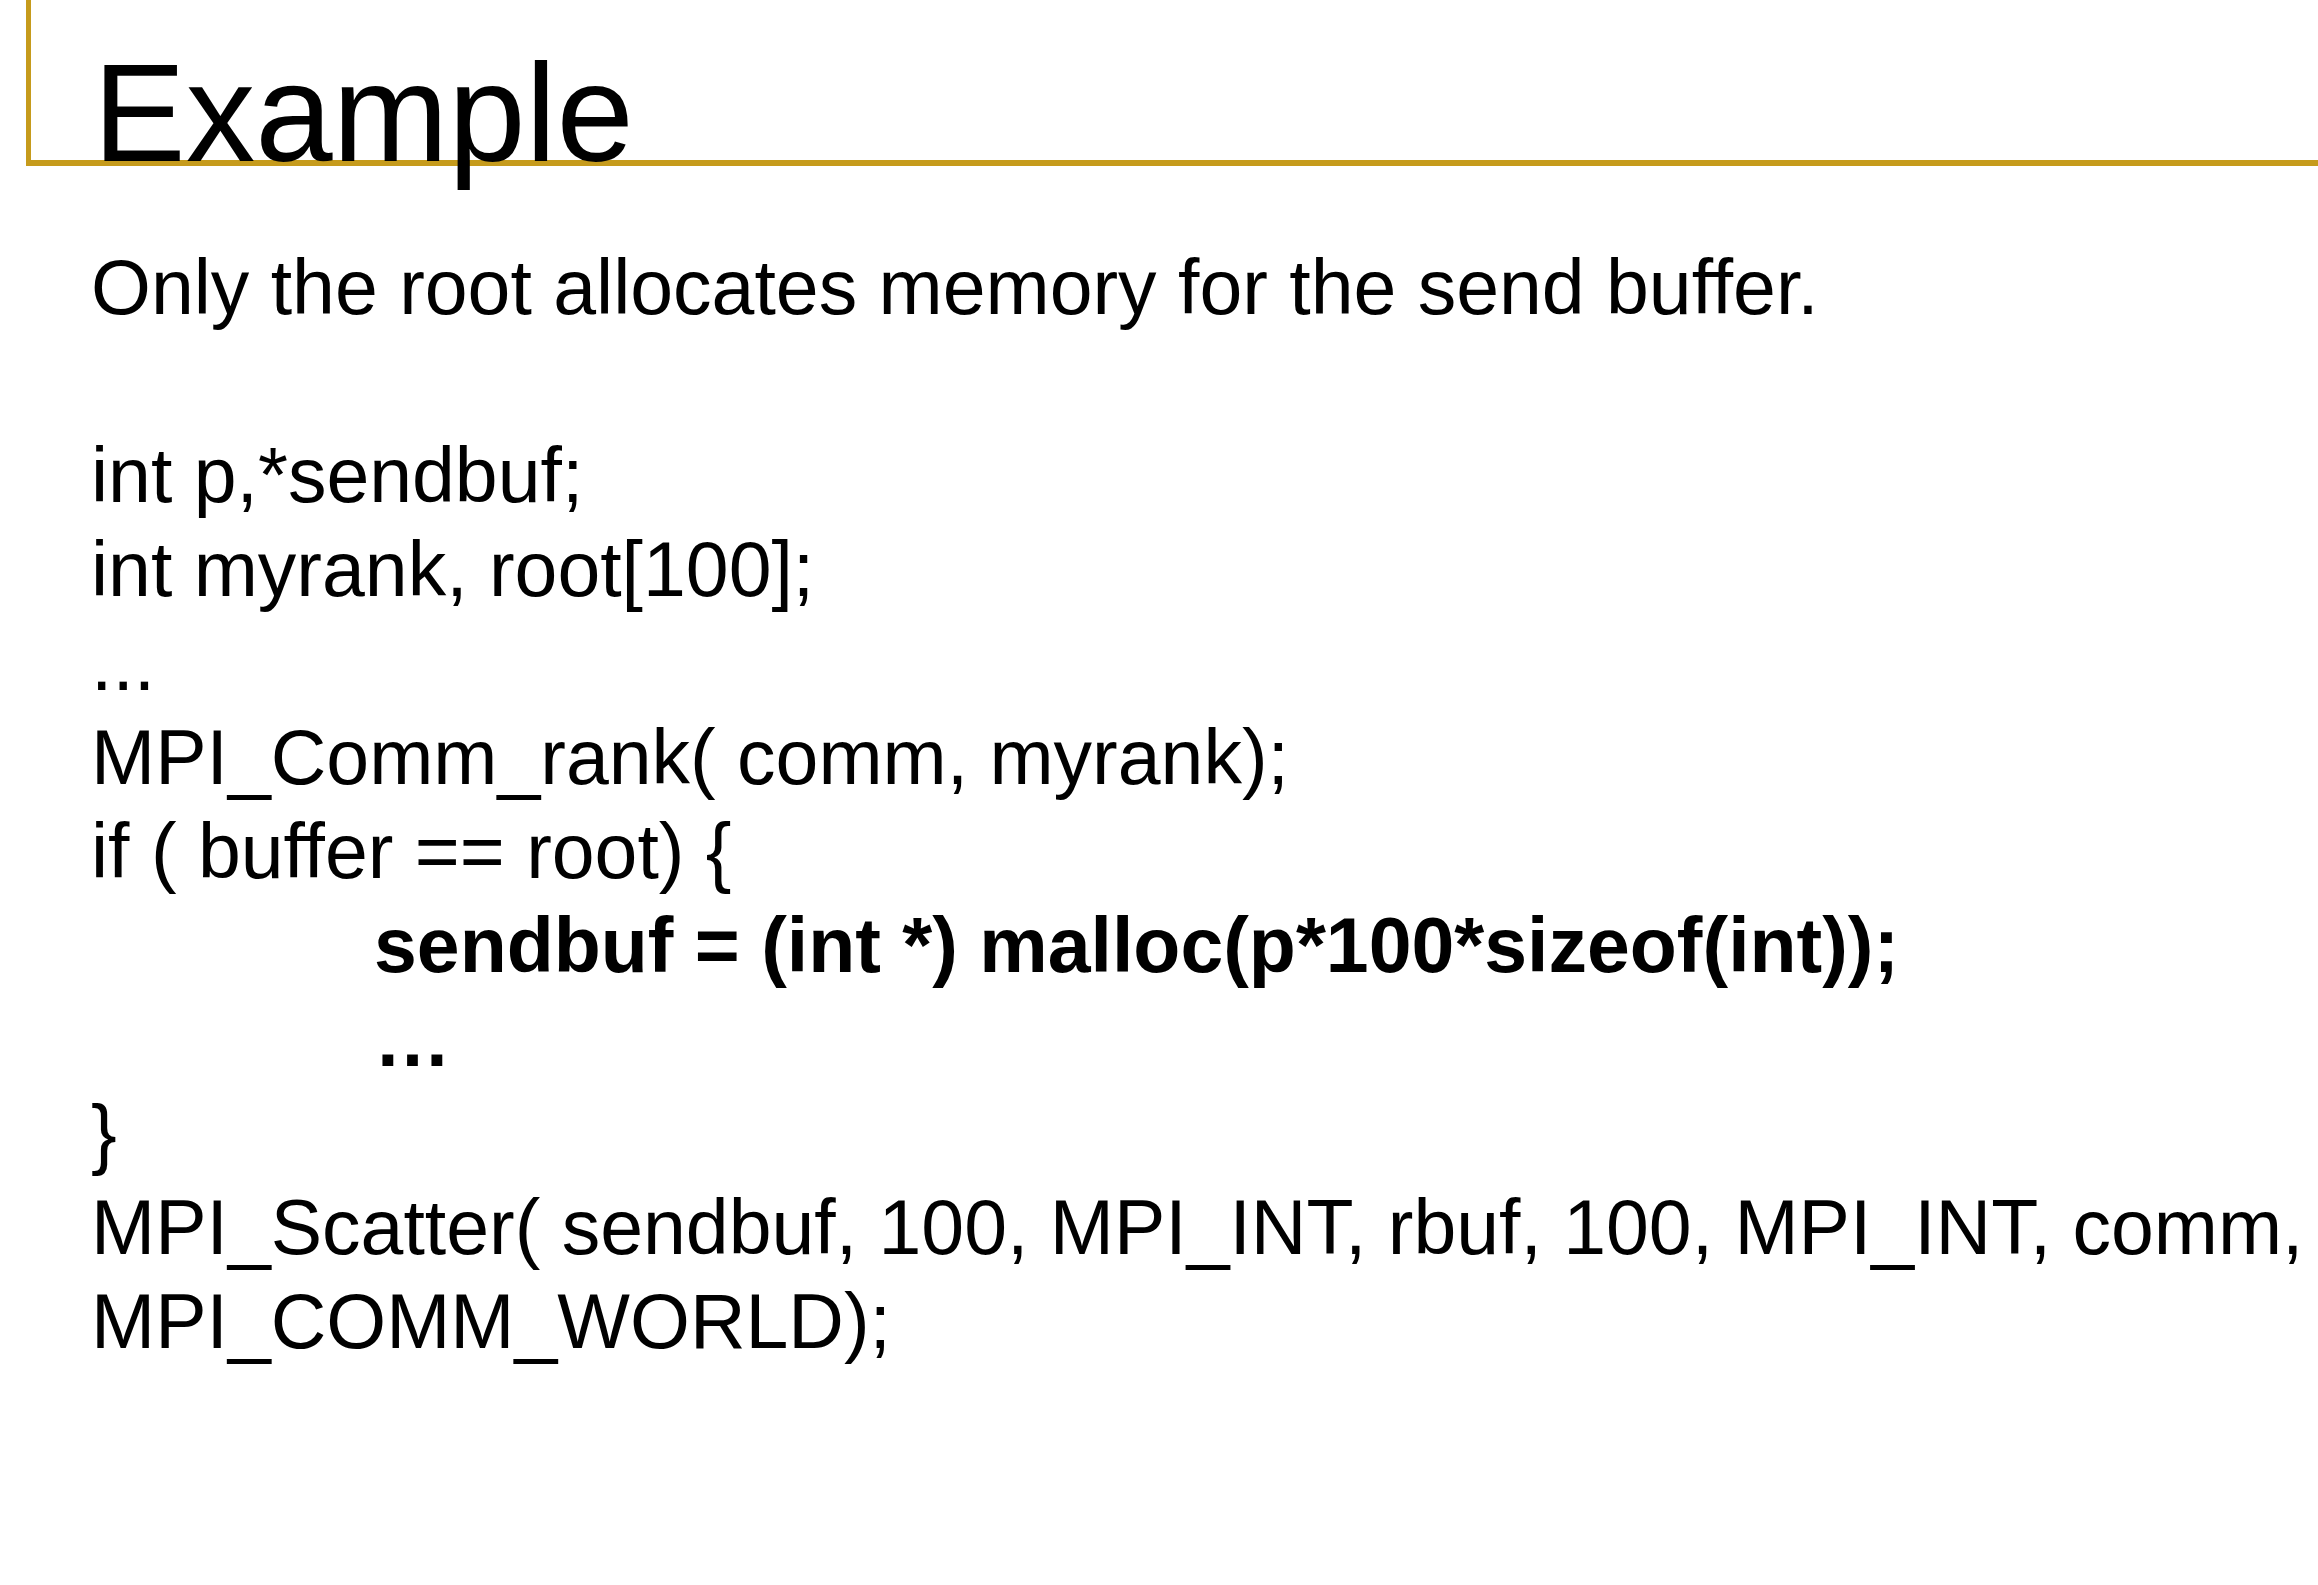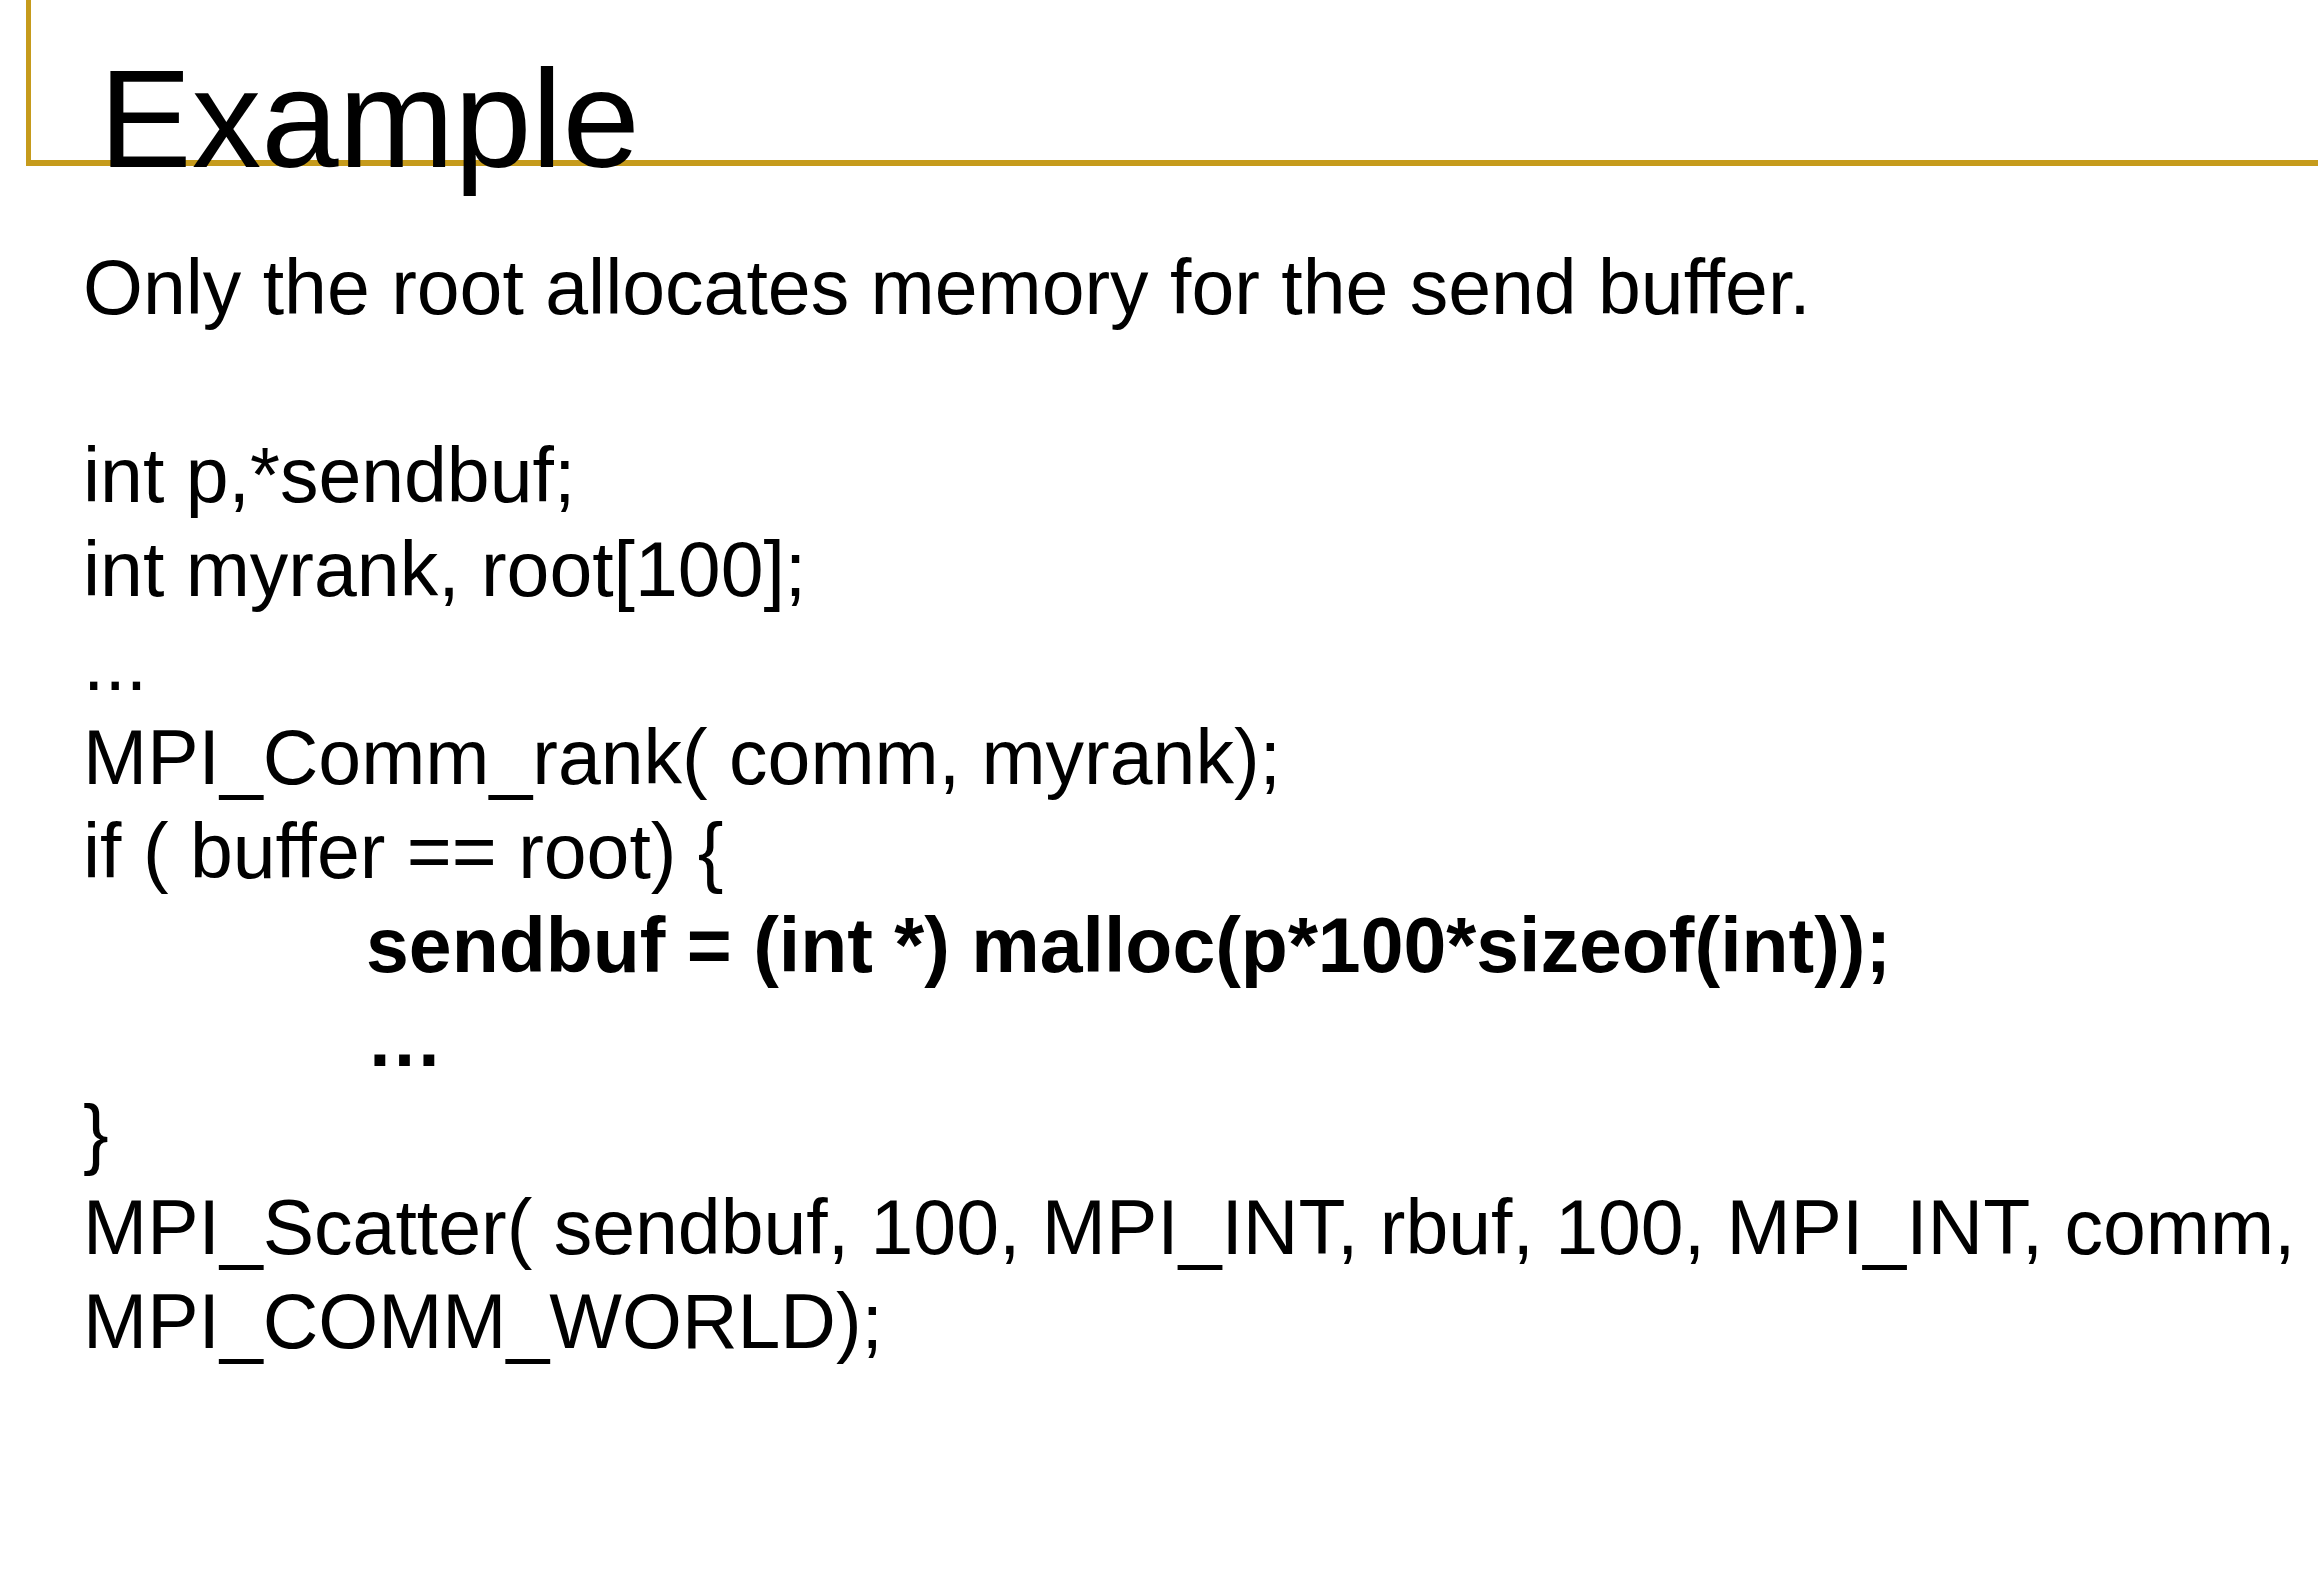--- a/index.html
+++ b/index.html
@@ -33,38 +33,38 @@
     left: 26.4px; top: 160px;
     width: 2320px; height: 5.6px;
     background: var(--accent);
     z-index: 1;
   }
 
   
   .slide-title {
     position: absolute;
     left: 91px; top: 41px;
-    margin: 8px;
+    margin: 2px;
     font-size: 139px;
     line-height: 139px;
     font-weight: 400;
     white-space: nowrap;
     z-index: 2;
   }
 
   
   .body-text {
     position: absolute;
     left: 83px; top: 240px;
     font-size: 77px;
     line-height: 94px;
     white-space: nowrap;
     z-index: 2;
   }
-  .line { min-height: 94px; }
+  .line { min-height: 94px; margin-left: 8px; }
   .line.blank { height: 94px; }
   .line.indent { padding-left: 283px; font-weight: bold; }
 </style>
 </head>
 <body>
 
 <div class="slide">
 
   <div class="accent-vline"></div>
 

